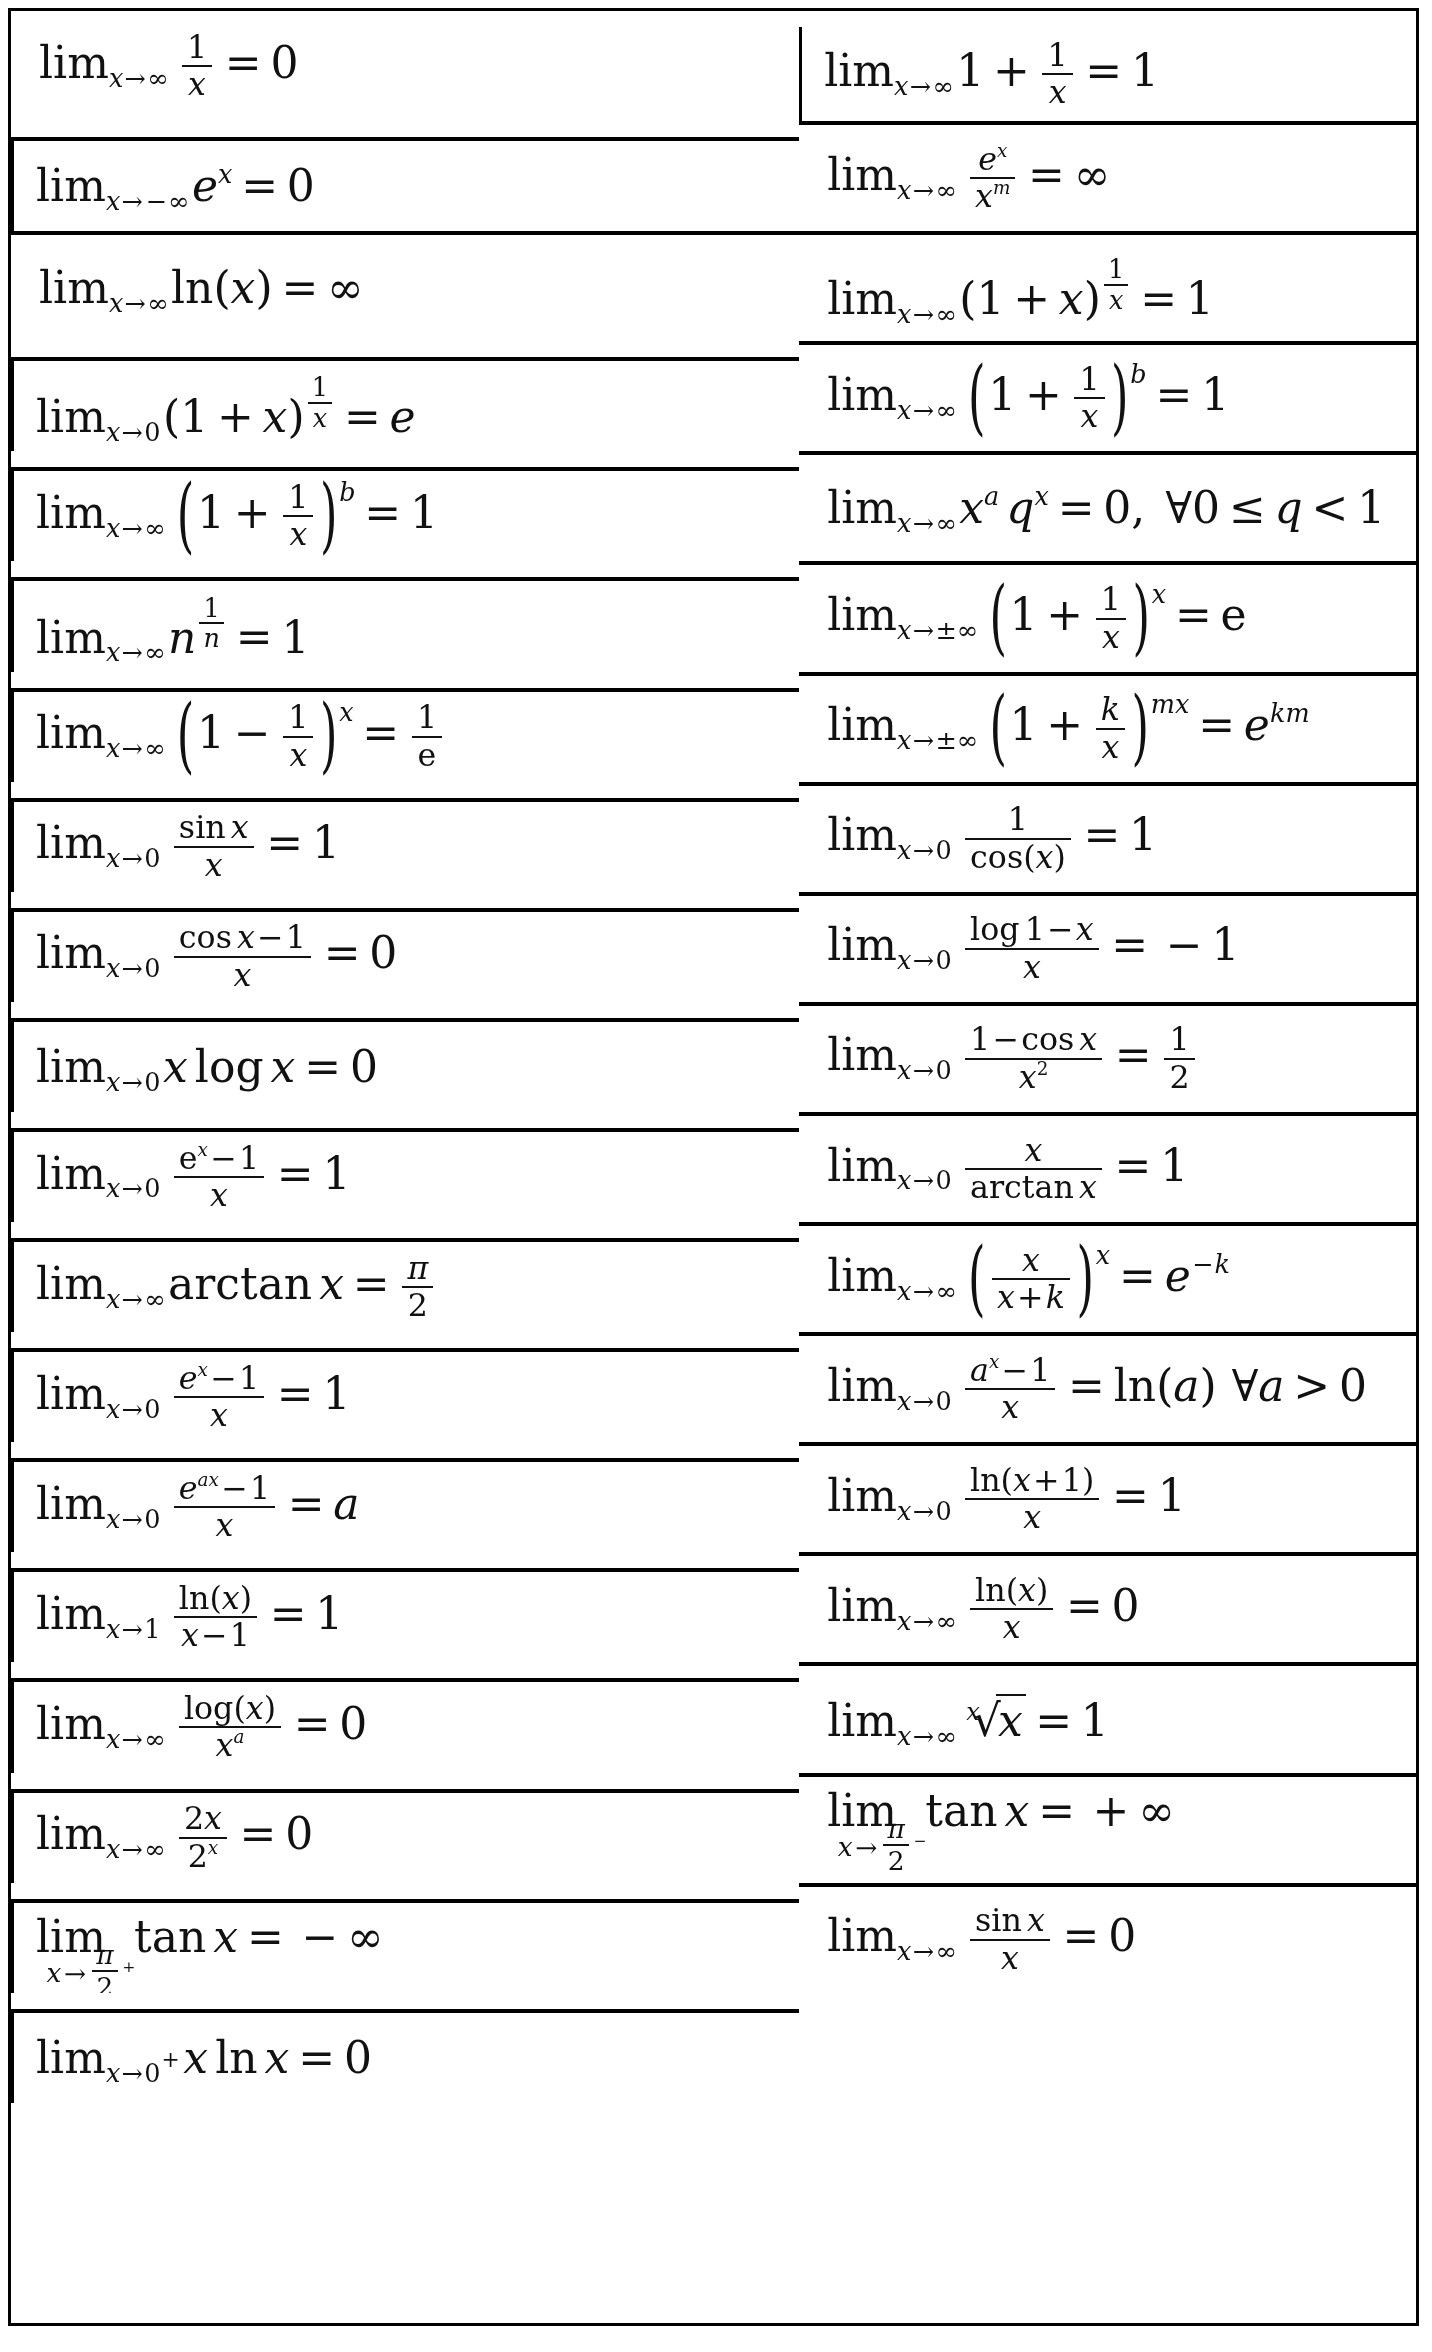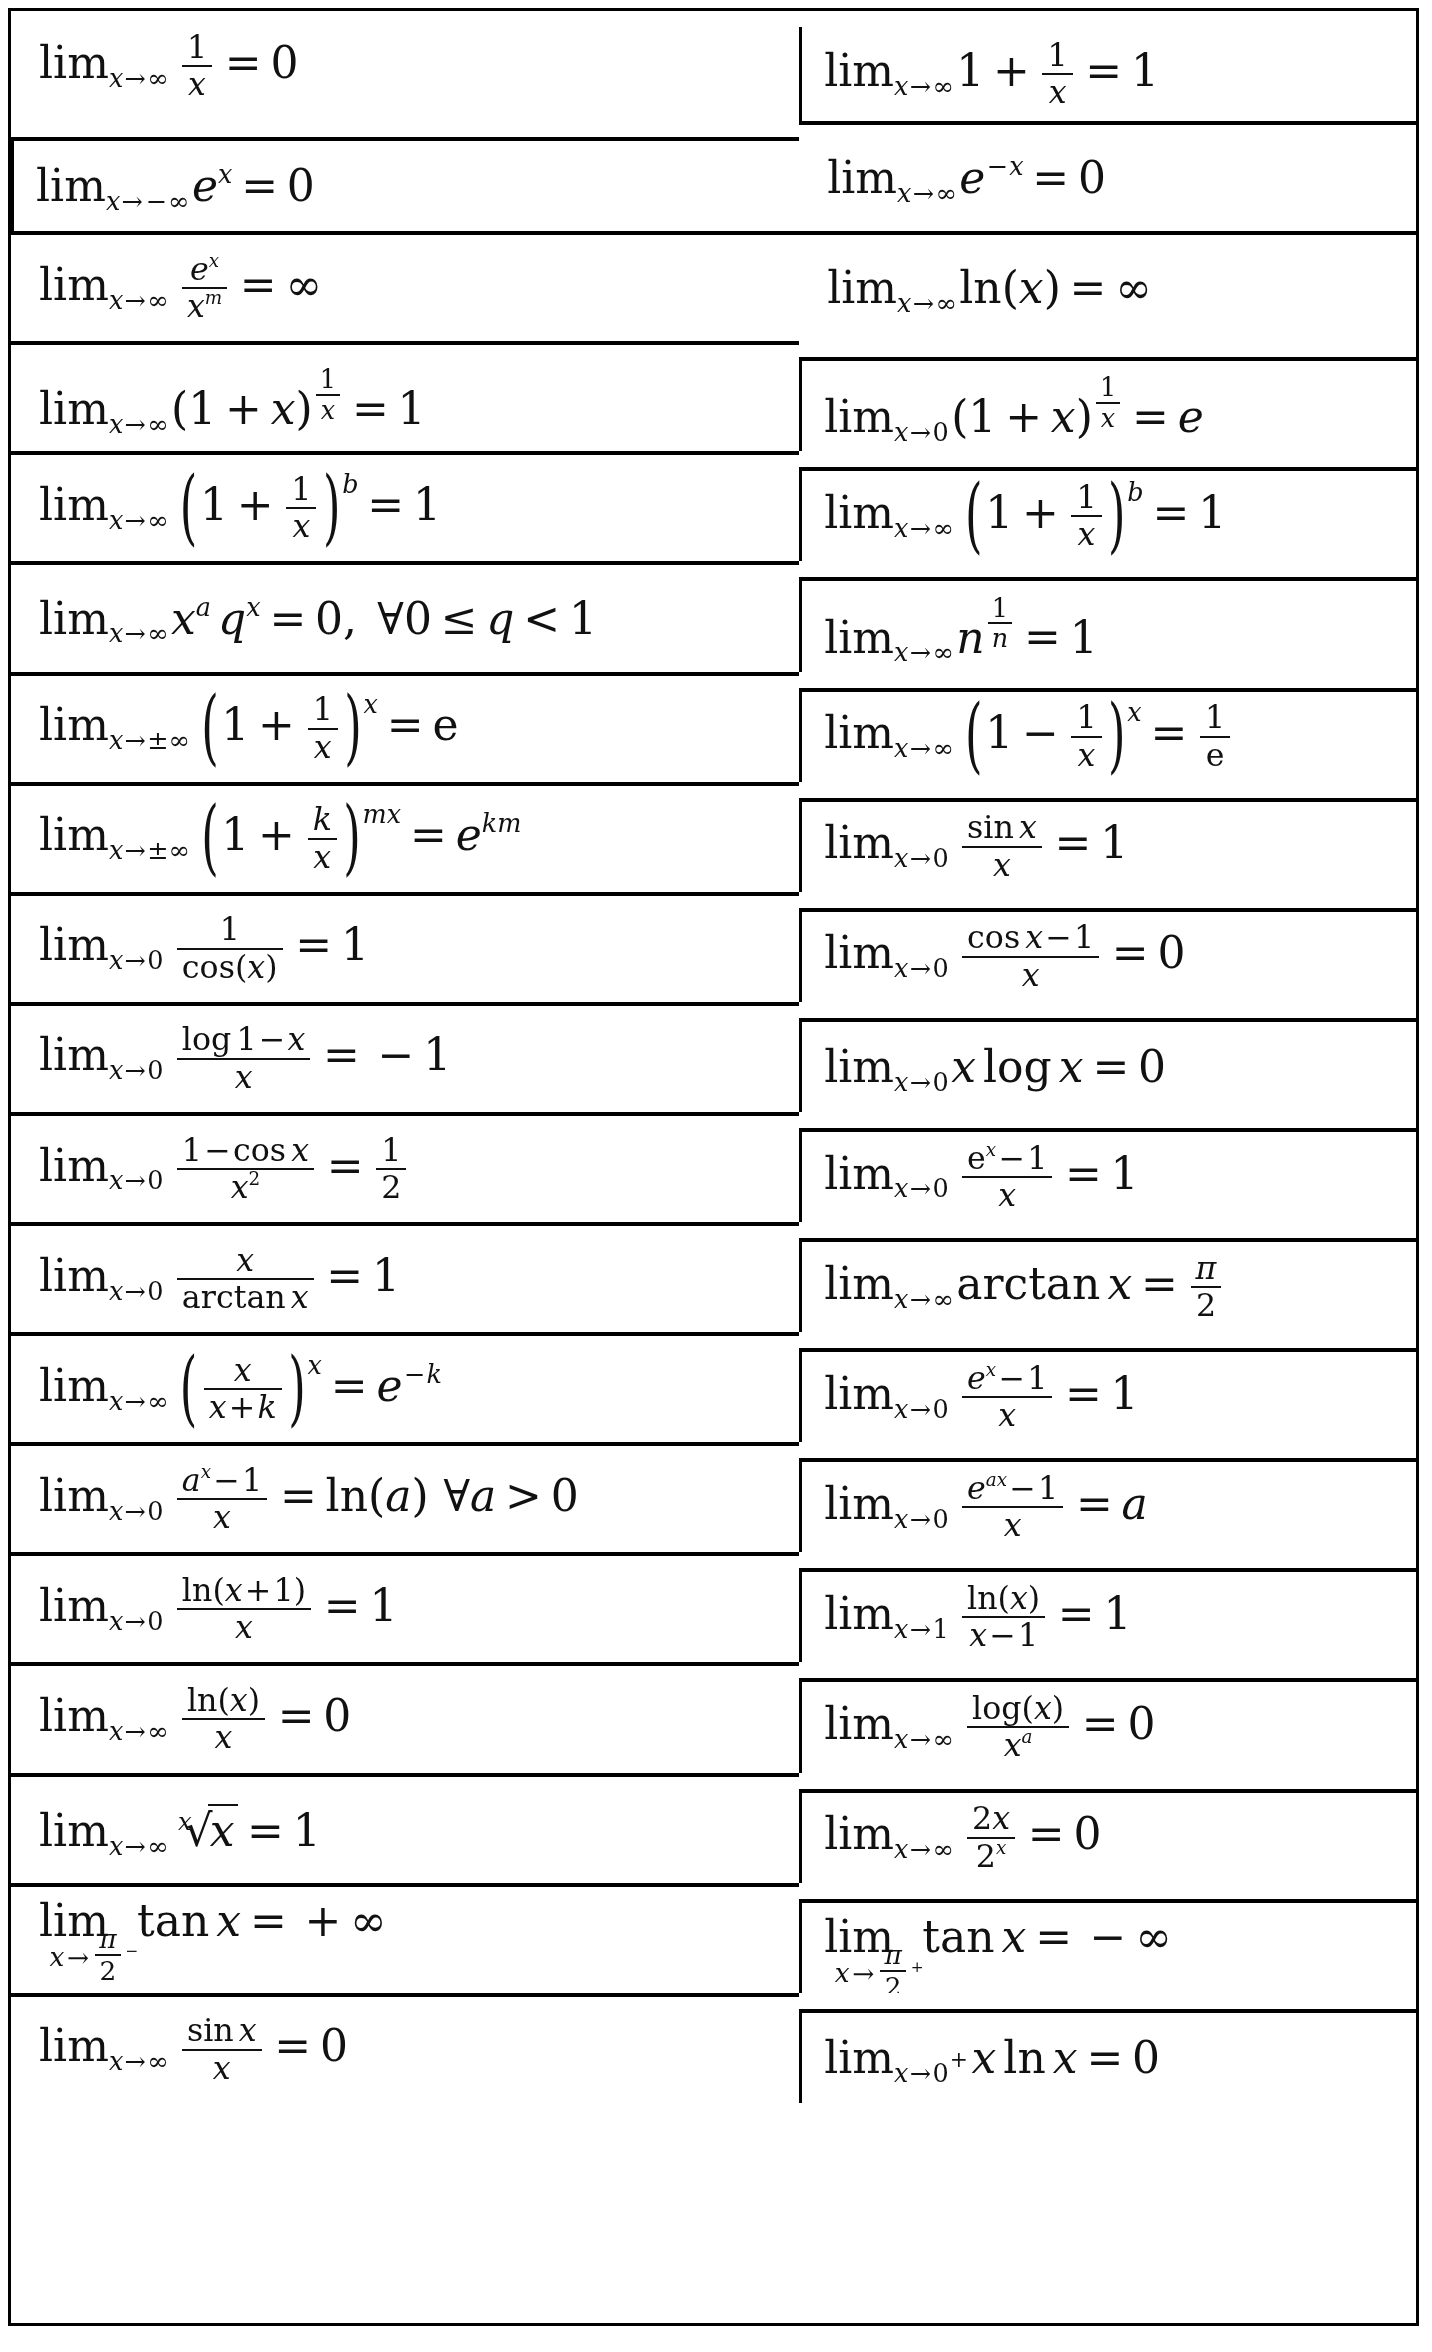--- a/index.html
+++ b/index.html
@@ -57,23 +57,20 @@
 
 <div class="limits-table">
     <div class="cell">
       <span class="formula"><span class="rm">lim</span><span class="sub"><span class="it">x</span><span class="op">→</span><span>∞</span></span><span class="sp-thin"></span><span class="frac"><span class="num"><span>1</span></span><span class="den"><span class="it">x</span></span></span><span class="op">=</span><span>0</span></span>
     </div>
     <div class="cell right">
       <span class="formula"><span class="rm">lim</span><span class="sub"><span class="it">x</span><span class="op">→</span><span>∞</span></span><span>1</span><span class="op">+</span><span class="frac"><span class="num"><span>1</span></span><span class="den"><span class="it">x</span></span></span><span class="op">=</span><span>1</span></span>
     </div>
     <div class="cell right topline">
       <span class="formula"><span class="rm">lim</span><span class="sub"><span class="it">x</span><span class="op">→</span><span class="op">−</span><span>∞</span></span><span class="it">e</span><span class="sup"><span class="it">x</span></span><span class="op">=</span><span>0</span></span>
-    </div>
-    <div class="cell topline">
-      <span class="formula"><span class="rm">lim</span><span class="sub"><span class="it">x</span><span class="op">→</span><span>∞</span></span><span class="it">e</span><span class="sup"><span class="op">−</span><span class="it">x</span></span><span class="op">=</span><span>0</span></span>
     </div>
     <div class="cell topline">
       <span class="formula"><span class="rm">lim</span><span class="sub"><span class="it">x</span><span class="op">→</span><span>∞</span></span><span class="sp-thin"></span><span class="frac"><span class="num"><span class="it">e</span><span class="sup"><span class="it">x</span></span></span><span class="den"><span class="it">x</span><span class="sup"><span class="it">m</span></span></span></span><span class="op">=</span><span>∞</span></span>
     </div>
     <div class="cell topline">
       <span class="formula"><span class="rm">lim</span><span class="sub"><span class="it">x</span><span class="op">→</span><span>∞</span></span><span class="rm"><span class="rm">l</span><span class="rm">n</span></span><span>(</span><span class="it">x</span><span>)</span><span class="op">=</span><span>∞</span></span>
     </div>
     <div class="cell topline">
       <span class="formula"><span class="rm">lim</span><span class="sub"><span class="it">x</span><span class="op">→</span><span>∞</span></span><span>(</span><span>1</span><span class="op">+</span><span class="it">x</span><span>)</span><span class="sup"><span class="frac"><span class="num"><span>1</span></span><span class="den"><span class="it">x</span></span></span></span><span class="op">=</span><span>1</span></span>
     </div>

